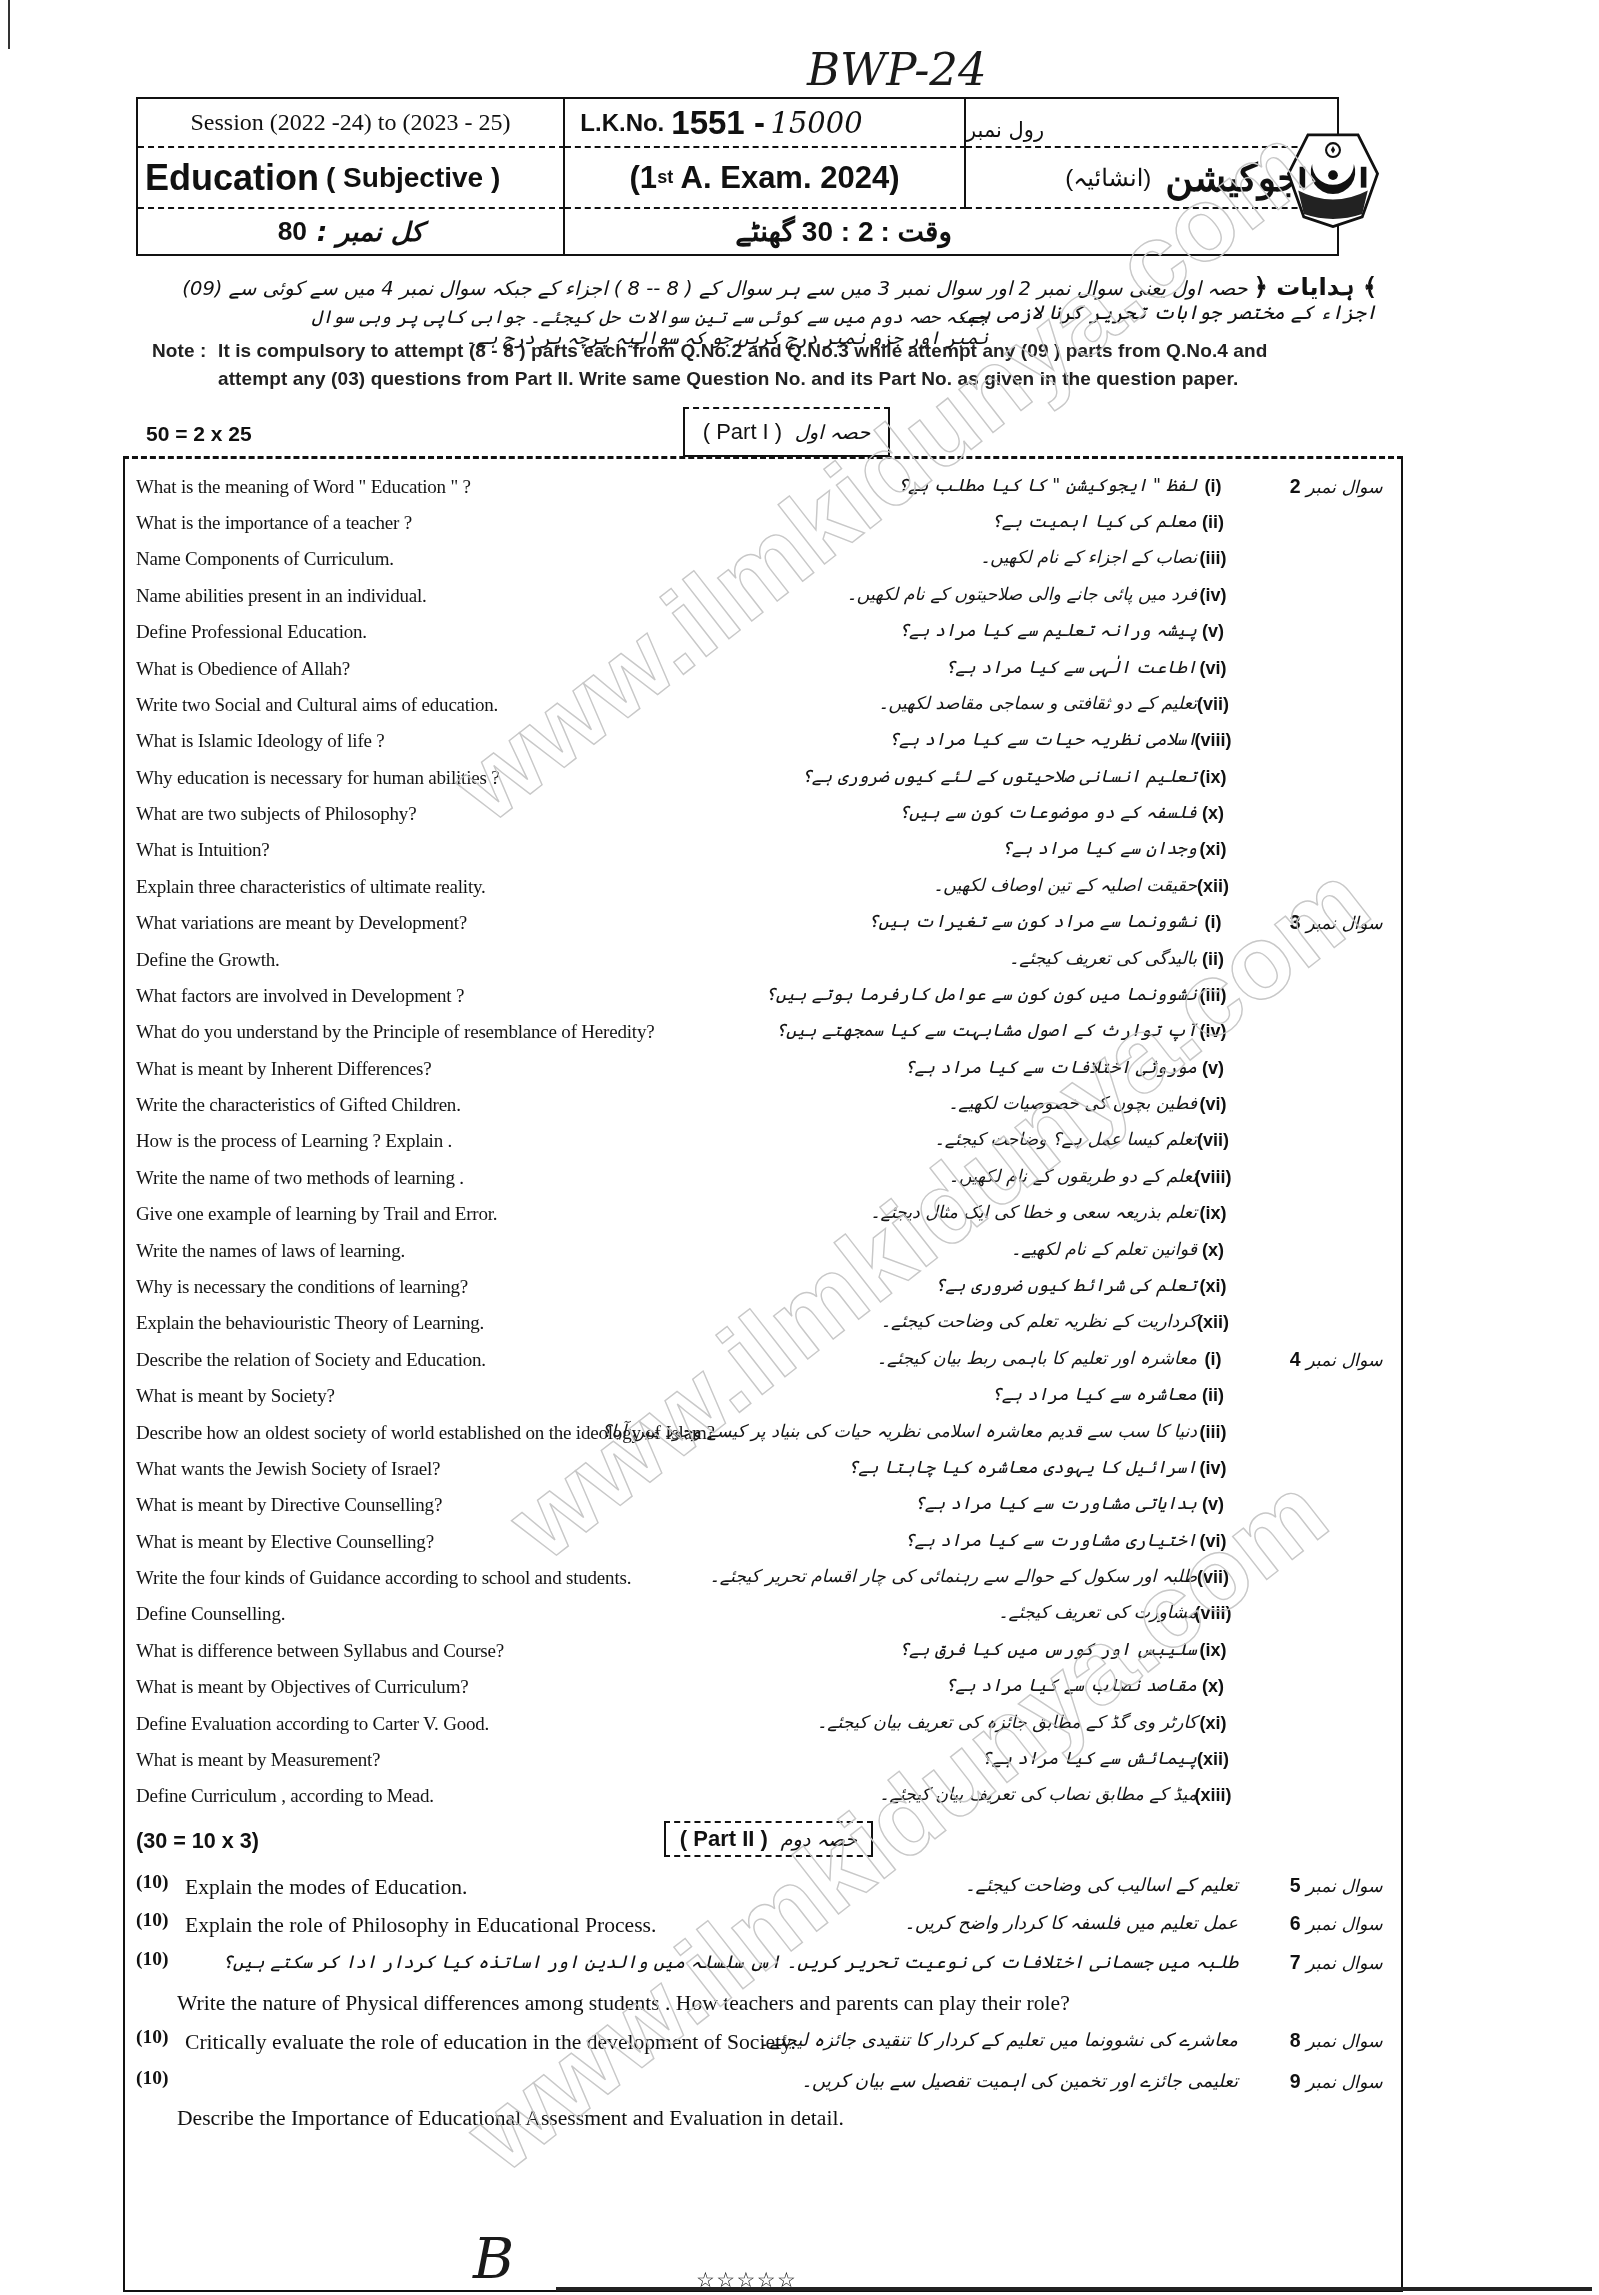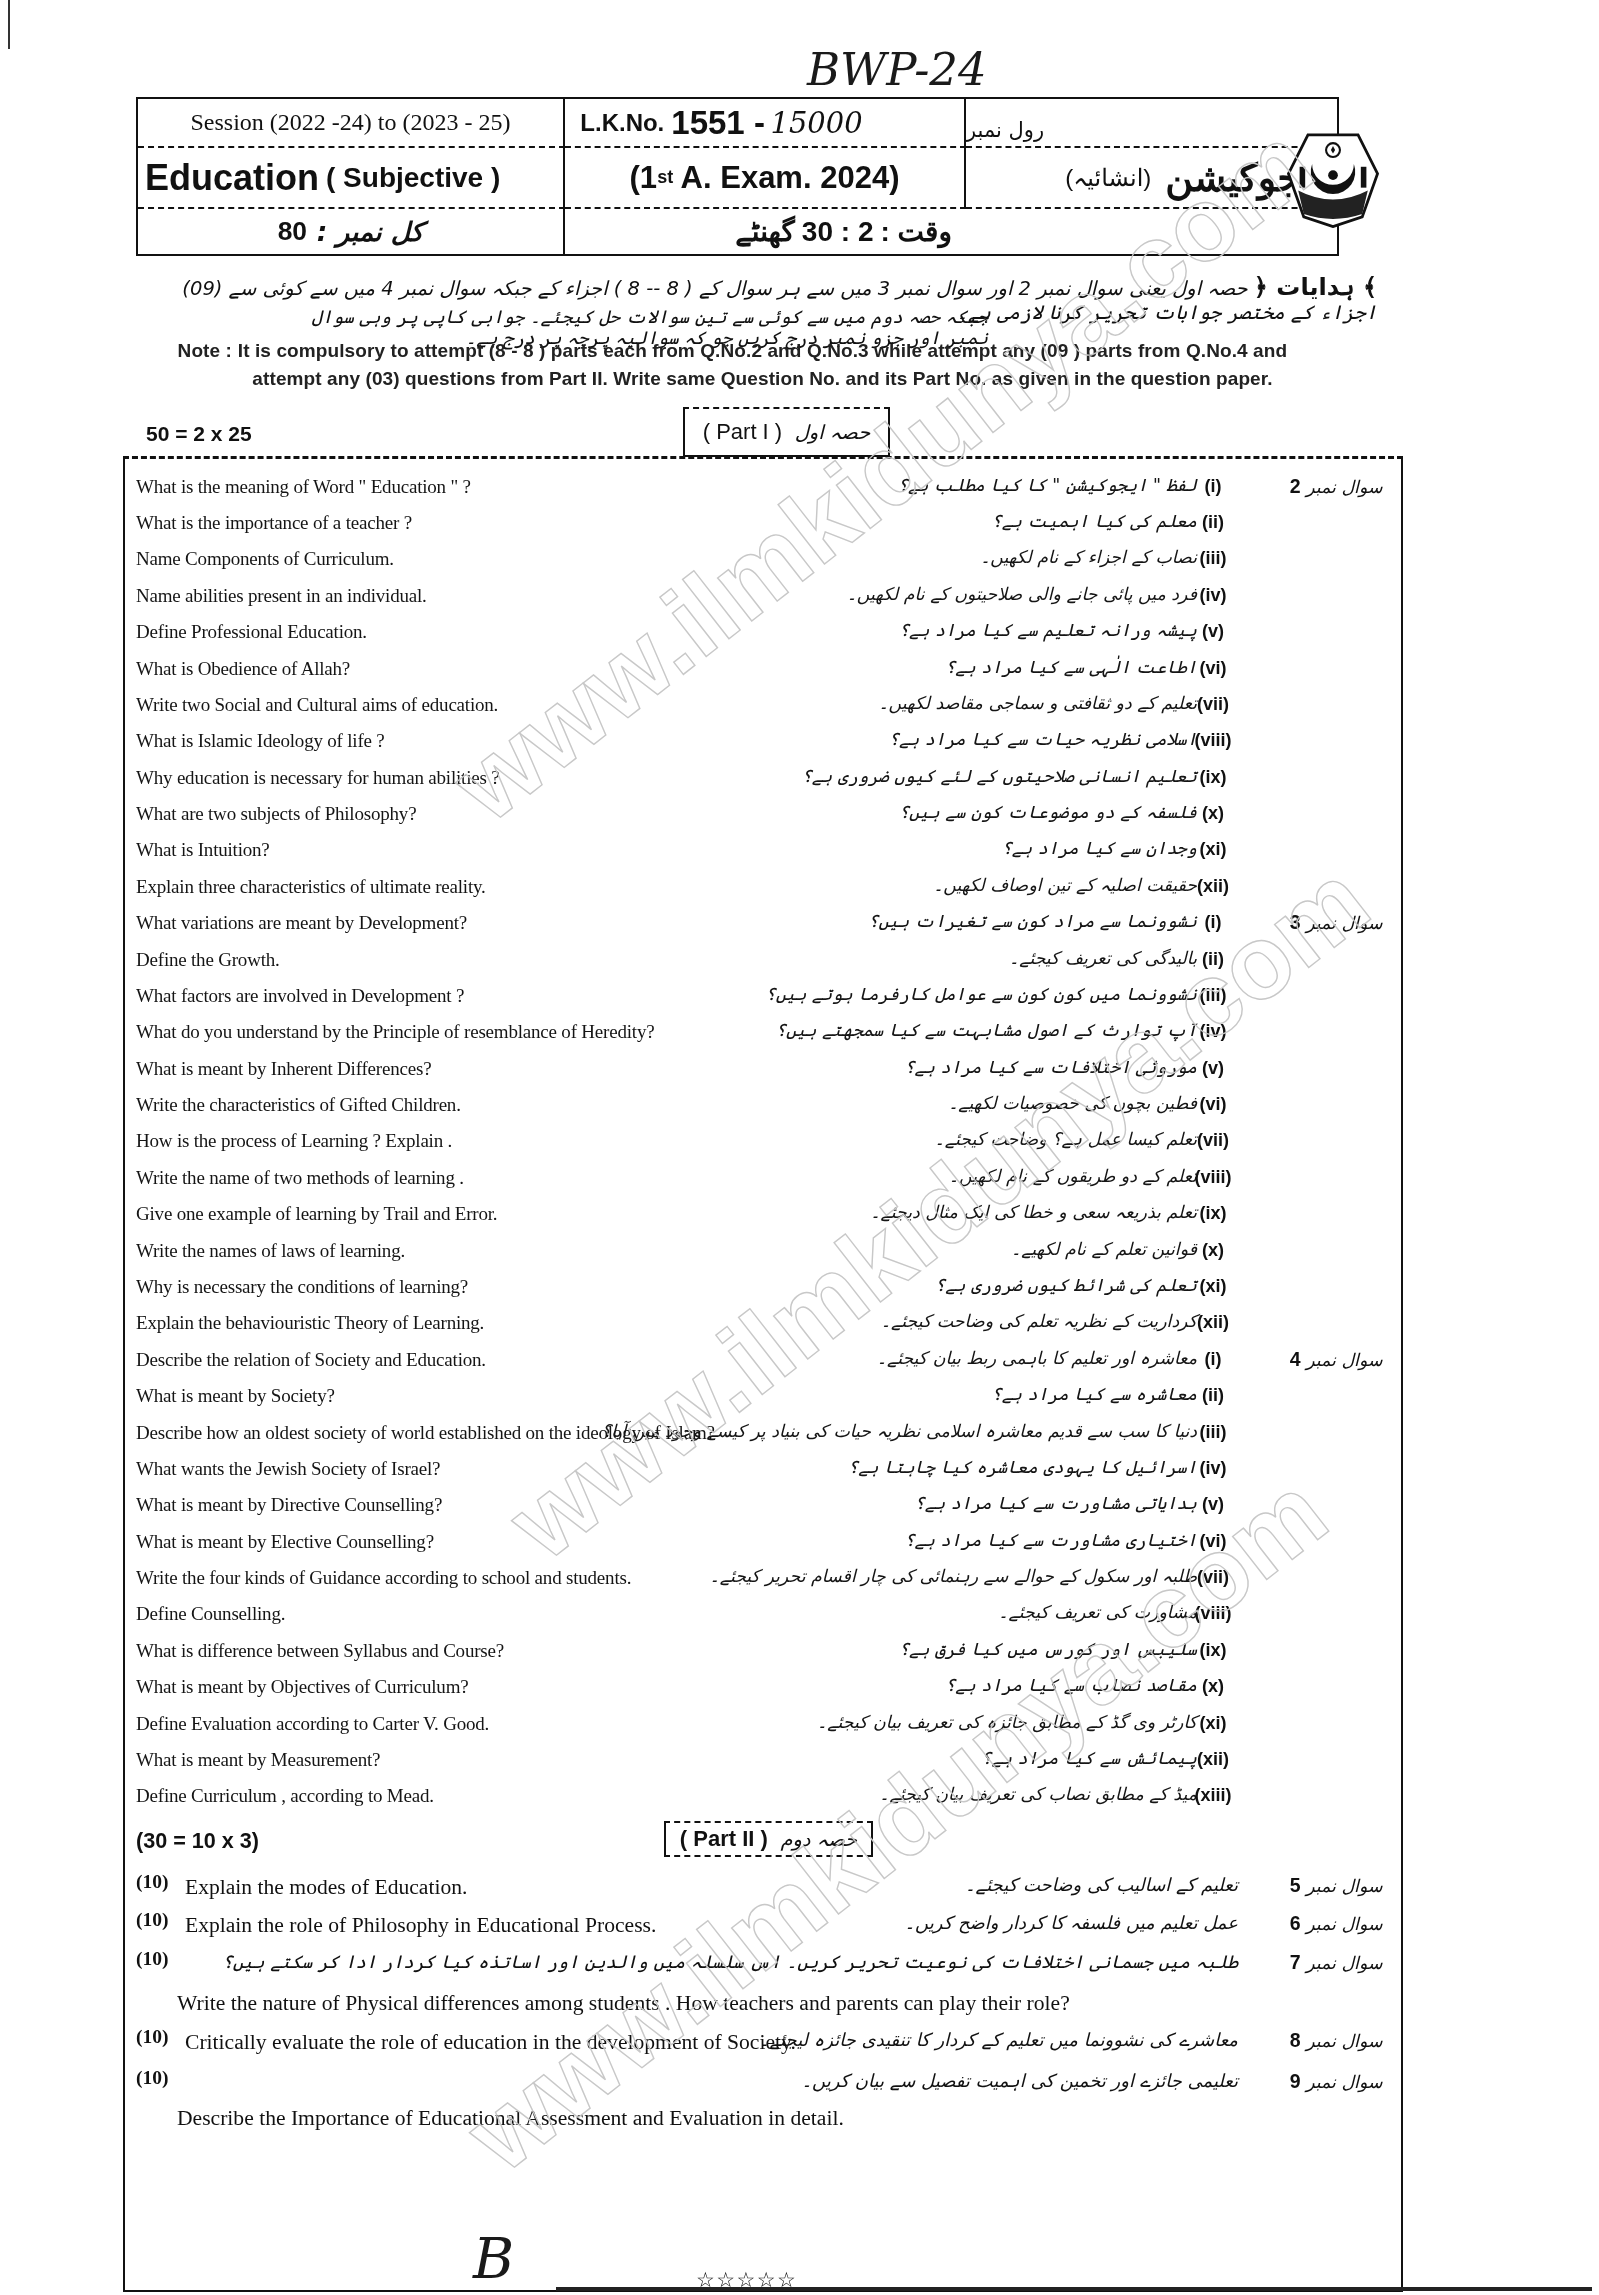--- a/index.html
+++ b/index.html
@@ -1,19 +1,19 @@
 <!DOCTYPE html>
 <html style="font-size:11px"><head>
 <meta charset="utf-8">
 <style>
   * { box-sizing: border-box; margin: 0; padding: 0; }
   html, body { width: 1600px; height: 2295px; background: #ffffff; overflow: hidden; }
   body { position: relative; font-family: "Liberation Serif", serif; color: #111; }
 
-  .abs { position: absolute; text-align: center; }
+  .abs { position: absolute; }
 
   
   .hand { font-family: "DejaVu Serif", serif; font-style: italic; color: #1a1a1a; }
 
   
   .hdr { position: absolute; left: 136px; top: 97px; width: 1203px; height: 159px;
          border: 2.8px solid #111; display: grid;
          grid-template-columns: 427px 401px 1fr; grid-template-rows: 49px 61px 1fr; }
   .hdr > div { border-right: 2.1px solid #111; border-bottom: 2.8px dashed #111;
                display: flex; align-items: center; justify-content: center;

